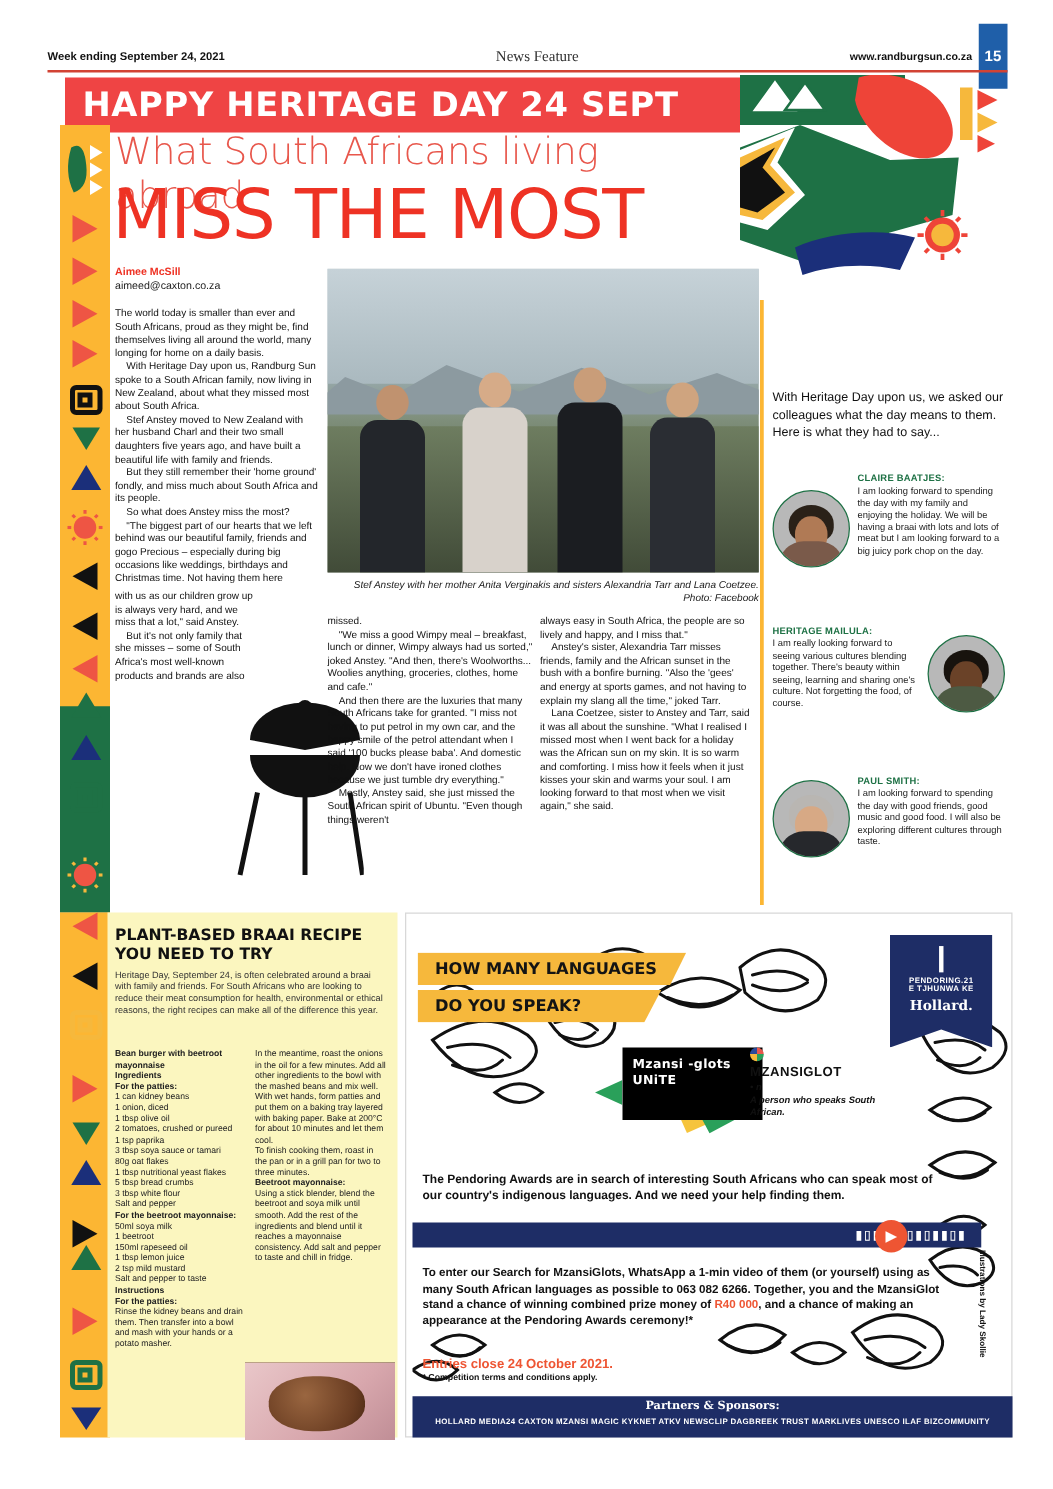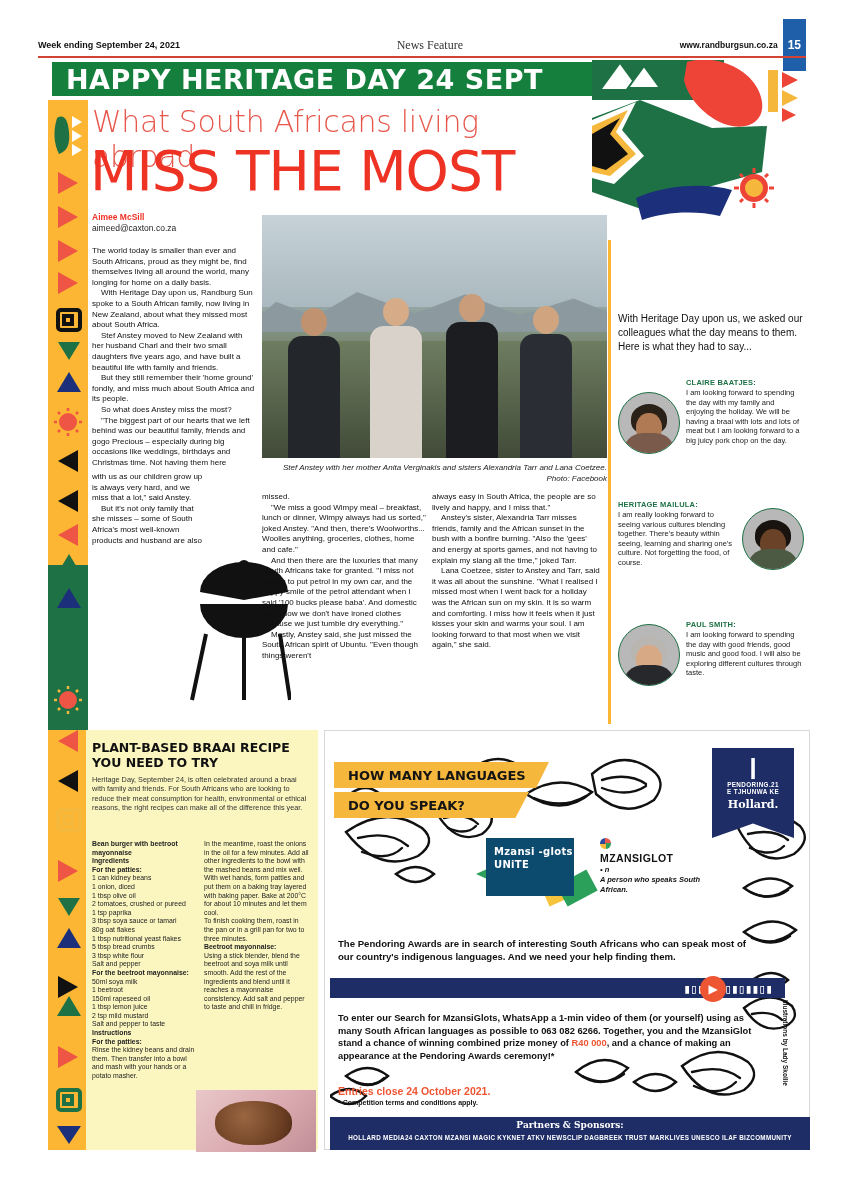--- a/index.html
+++ b/index.html
@@ -25,22 +25,22 @@
     background: #1f5fa9; color: #fff; font-size: 12px; font-weight: bold;
     padding: 19px 5px; line-height: 14px;
   }
   .mh-rule {
     position: absolute; left: 38px; top: 56px; width: 768px; height: 2px;
     background: #d24334;
   }
 
   
   .banner {
-    position: absolute; left: 52px; top: 62px; width: 540px; height: 34px;
-    background: #15803d;
+    position: absolute; left: 52px; top: 62px; width: 540px; height: 44px;
+    background: #ef4444;
     display: flex; align-items: center; padding-left: 14px;
   }
   .banner-text {
     color: #fff; font-size: 27px; font-weight: bold; letter-spacing: 0.5px;
     font-family: "DejaVu Sans", sans-serif;
   }
 
   
   .flagart { position: absolute; left: 592px; top: 60px; width: 215px; height: 185px; }
 
@@ -181,22 +181,22 @@
     display:flex; align-items:center; padding-left: 14px;
   }
   .ad-band2 {
     position: absolute; left: 334px; top: 792px; width: 195px; height: 26px;
     background: #f6b83c; clip-path: polygon(0 0, 100% 0, 93% 100%, 0 100%);
     display:flex; align-items:center; padding-left: 14px;
   }
   .ad-band-txt { font-size: 13px; font-weight: bold; color: #141414; font-family:"DejaVu Sans",sans-serif; }
 
   .mzansi-box {
-    position: absolute; left: 486px; top: 838px; width: 88px; height: 58px;
-    background: #0c4a6e; color: #fff;
+    position: absolute; left: 498px; top: 838px; width: 112px; height: 58px;
+    background: #000000; color: #fff;
   }
   .mzansi-box-txt {
     position:absolute; left: 8px; top: 7px; width: 86px;
     font-size: 10px; line-height: 13px; font-weight: bold; color: #fff;
     font-family: "DejaVu Sans", sans-serif; letter-spacing: 0.3px;
   }
   .mz-green { position:absolute; left: 476px; top: 864px; width: 22px; height: 20px;
     background:#2aa05a; clip-path: polygon(0 50%, 100% 0, 100% 100%); }
   .mz-green2 { position:absolute; left: 560px; top: 876px; width: 34px; height: 24px;
     background:#2aa05a; transform: rotate(-28deg); }
@@ -428,21 +428,21 @@
   <div class="col" id="col1">
     <p class="noindent">The world today is smaller than ever and South Africans, proud as they might be, find themselves living all around the world, many longing for home on a daily basis.</p>
     <p>With Heritage Day upon us, Randburg Sun spoke to a South African family, now living in New Zealand, about what they missed most about South Africa.</p>
     <p>Stef Anstey moved to New Zealand with her husband Charl and their two small daughters five years ago, and have built a beautiful life with family and friends.</p>
     <p>But they still remember their 'home ground' fondly, and miss much about South Africa and its people.</p>
     <p>So what does Anstey miss the most?</p>
     <p>"The biggest part of our hearts that we left behind was our beautiful family, friends and gogo Precious – especially during big occasions like weddings, birthdays and Christmas time. Not having them here</p>
   </div>
   <div class="col" id="col1b">
     <p class="noindent">with us as our children grow up is always very hard, and we miss that a lot," said Anstey.</p>
-    <p>But it's not only family that she misses – some of South Africa's most well-known products and husband are also</p>
+    <p>But it's not only family that she misses – some of South Africa's most well-known products and brands are also</p>
   </div>
 
   <svg class="braai" viewBox="0 0 105 155">
     <circle cx="58" cy="18" r="6" fill="#111"></circle>
     <path d="M14 44 a44 30 0 0 1 88 0 l-44 8 z" fill="#111"></path>
     <path d="M14 56 a44 34 0 0 0 88 0 z" fill="#111"></path>
     <path d="M20 86 L6 152 M58 88 L58 152 M94 86 L104 152" stroke="#111" stroke-width="4" fill="none"></path>
   </svg>
 
   <div class="col" id="col2">

